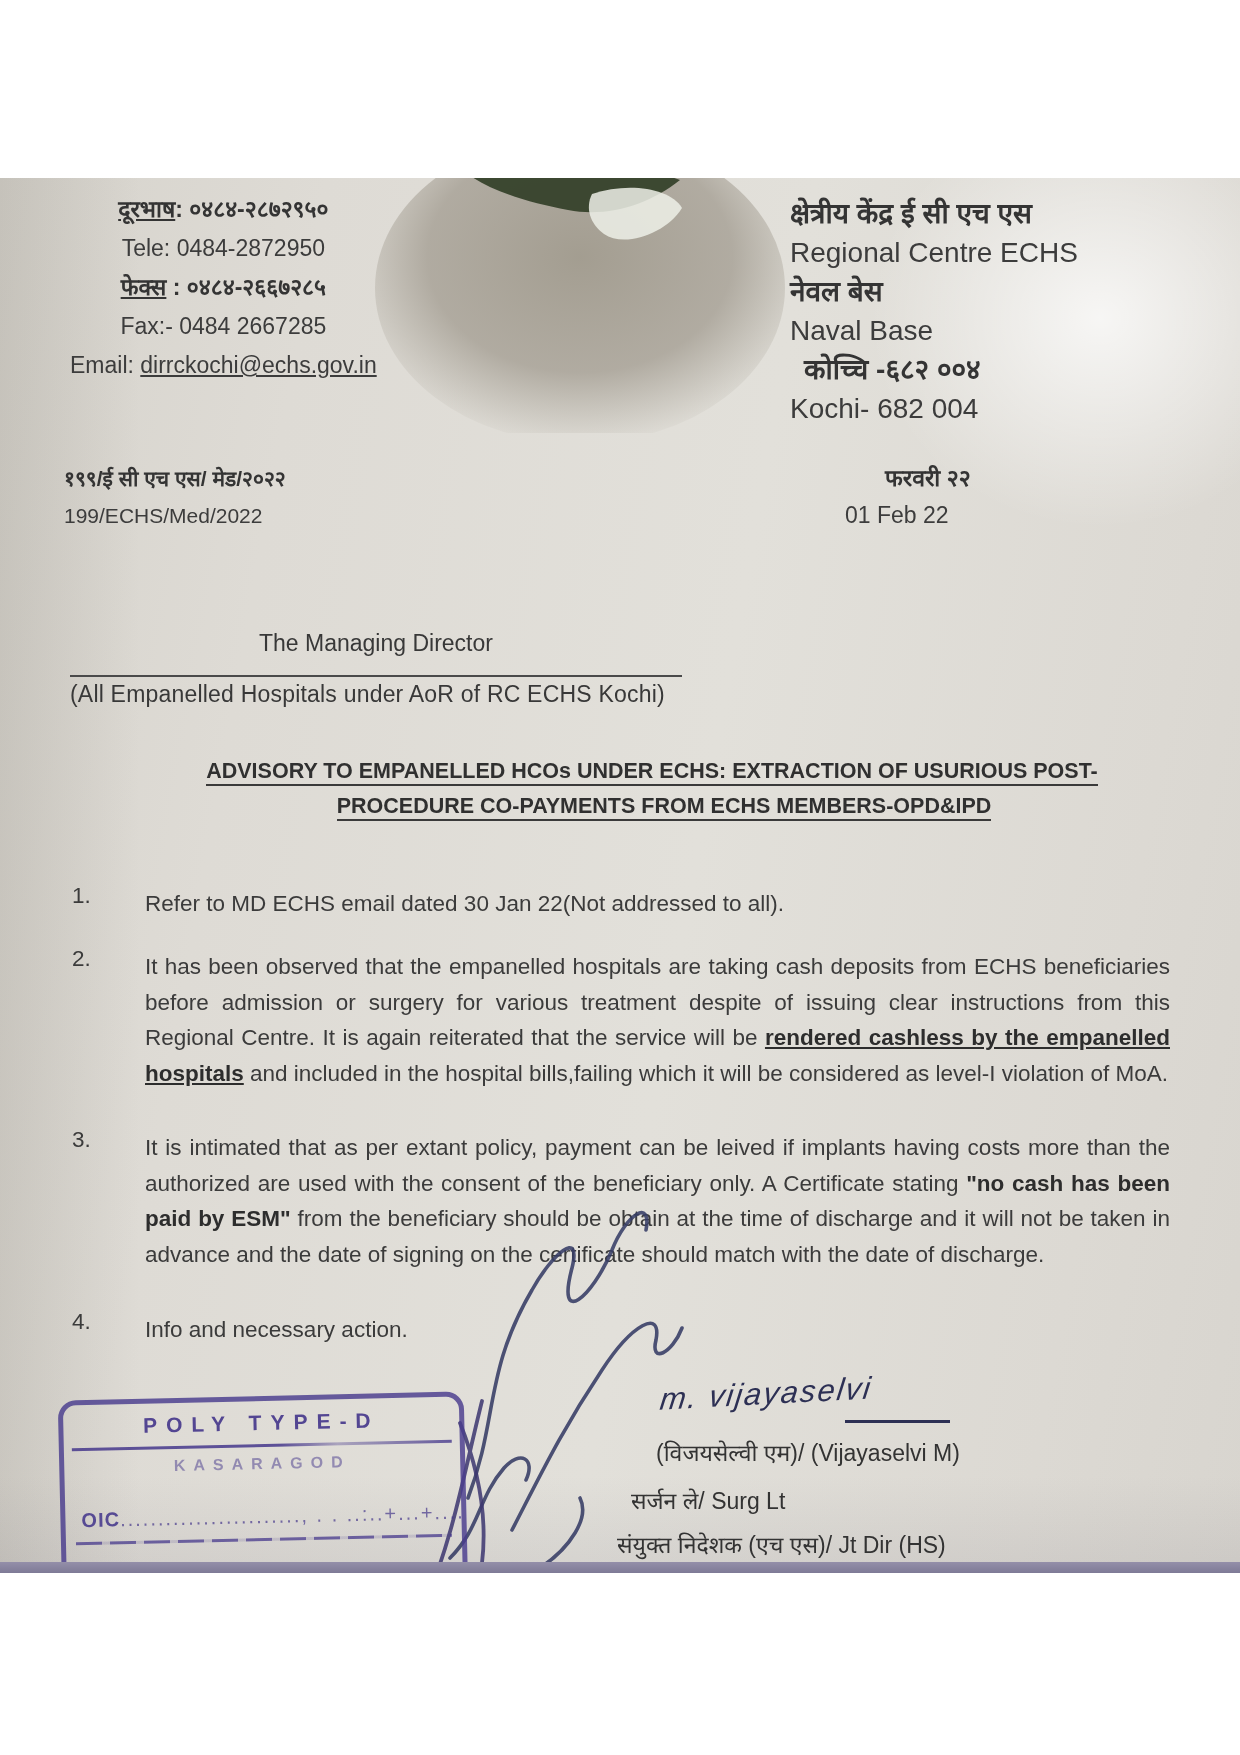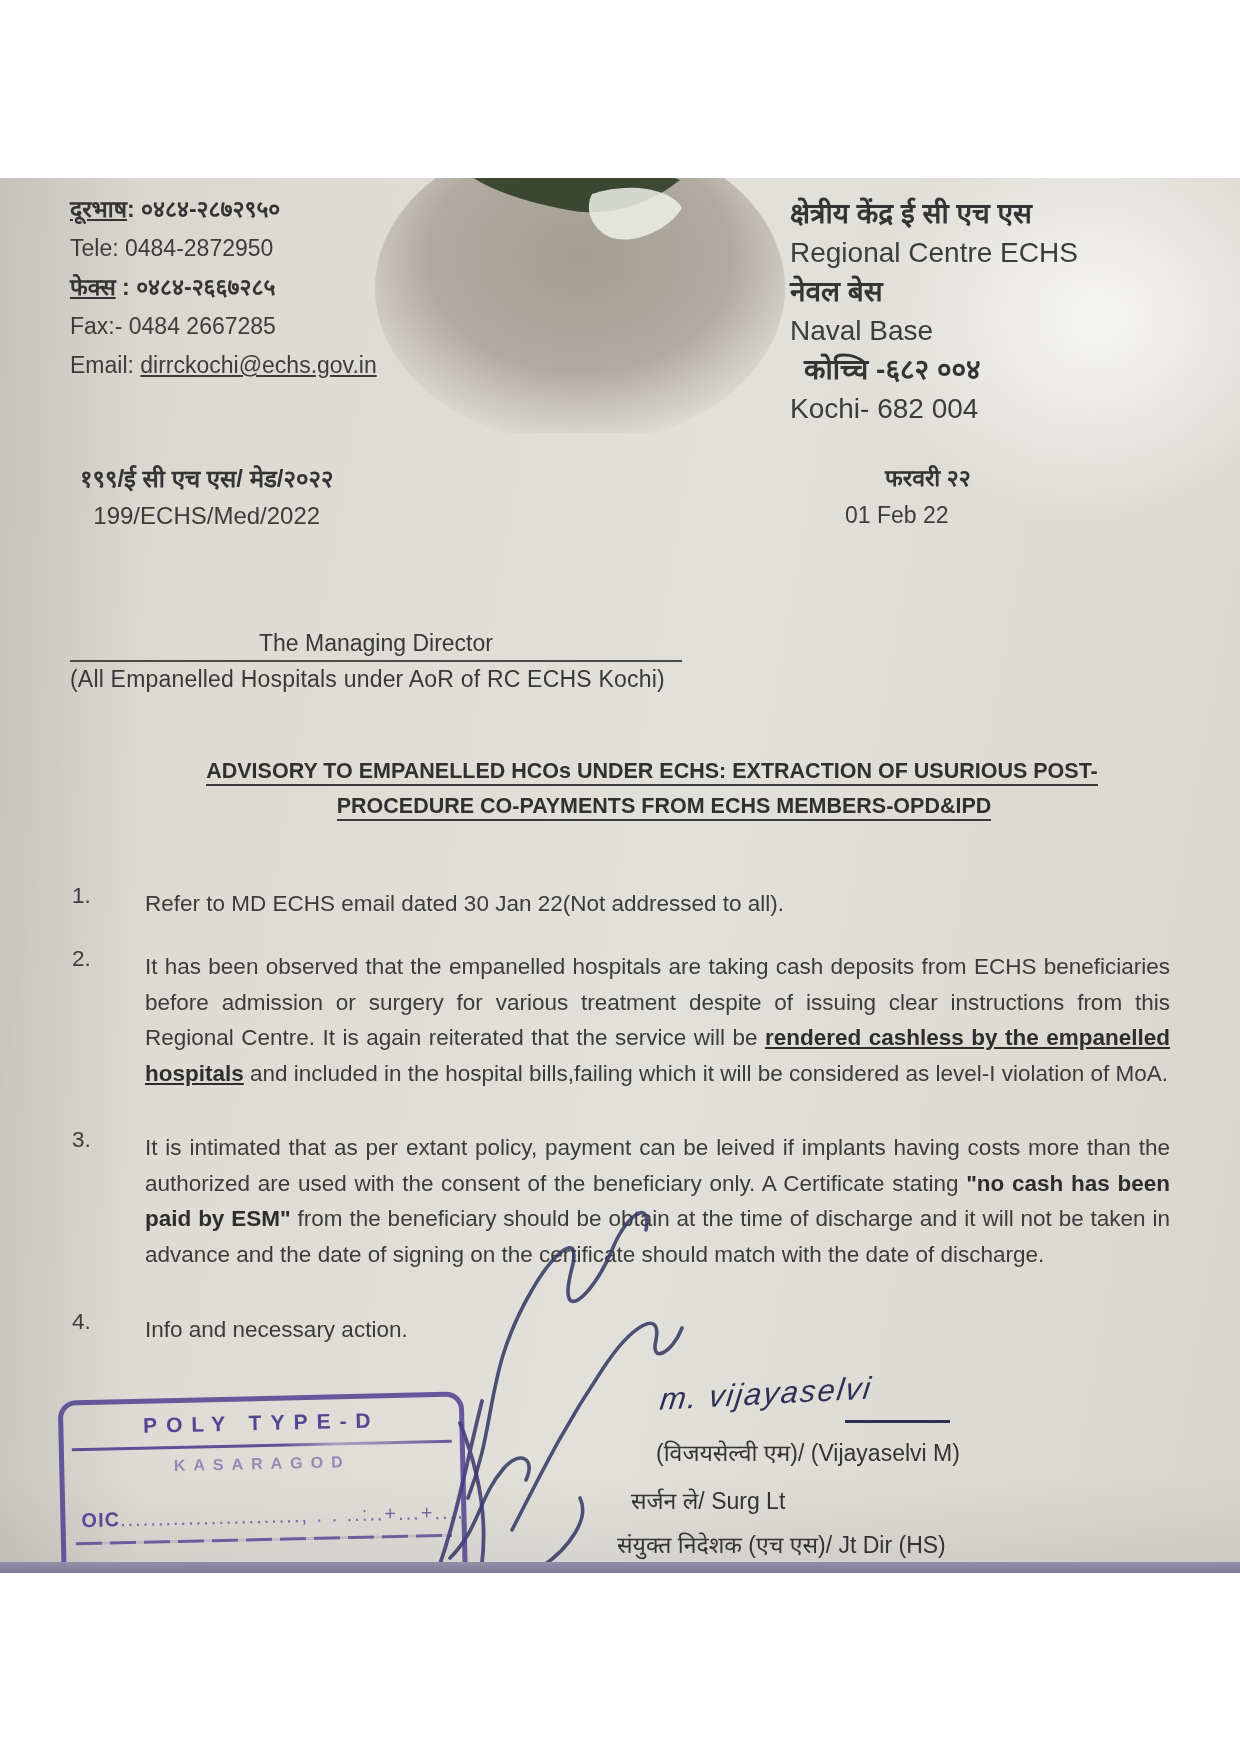--- a/index.html
+++ b/index.html
@@ -14,36 +14,36 @@
   .shade-left{position:absolute;left:0;top:0;width:140px;height:100%;
          background:linear-gradient(to right,rgba(110,105,95,.16),rgba(110,105,95,0));}
   .wash-tr{position:absolute;right:-90px;top:-70px;width:460px;height:420px;
          background:radial-gradient(closest-side,rgba(255,255,255,.75),rgba(255,255,255,0));}
   .shade-bottom{position:absolute;left:0;bottom:0;width:100%;height:90px;
          background:linear-gradient(to bottom,rgba(100,96,110,0),rgba(100,96,110,.10));}
   .edge-bar{position:absolute;left:0;top:1562px;width:1240px;height:11px;
          background:linear-gradient(#948fa9,#7e7a96);}
 
   
-  .hdr-left{position:absolute;left:70px;top:12px;line-height:39px;font-size:23px;}
+  .hdr-left{position:absolute;left:70px;top:12px;line-height:39px;font-size:23px;text-align:center;}
   .hdr-right{position:absolute;left:790px;top:16px;line-height:39px;font-size:28px;}
   .hi{font-weight:bold;color:#343434;}
   .u{text-decoration:underline;}
   .en{color:#3c3c3c;}
   .email-val{text-decoration:underline;}
   .indent10{padding-left:14px;}
 
   
-  .ref-block{position:absolute;left:80px;top:282px;line-height:37px;font-size:24px;text-align:center;}
+  .ref-block{position:absolute;left:64px;top:282px;line-height:37px;font-size:21px;}
   .date-block{position:absolute;left:845px;top:282px;line-height:37px;font-size:23px;}
   .date-hi{padding-left:40px;}
 
   
   .addressee{position:absolute;left:70px;top:452px;width:612px;font-size:23px;color:#383838;}
-  .addr1{display:block;text-align:center;border-bottom:2px solid #4a4a4a;padding-bottom:3px;}
+  .addr1{display:block;text-align:center;border-bottom:2px solid #4a4a4a;padding-bottom:18px;}
   .addr2{display:block;margin-top:4px;letter-spacing:.2px;}
 
   
   .subject{position:absolute;left:0;top:578px;width:1240px;text-align:center;
            font-weight:bold;font-size:21.5px;color:#303030;line-height:31px;padding-left:32px;}
   .subject span{border-bottom:2.5px solid #3a3a3a;padding-bottom:1px;}
 
   
   .para{position:absolute;left:72px;width:1098px;font-size:22.5px;line-height:35.5px;
         color:#3b3b3b;display:flex;}

